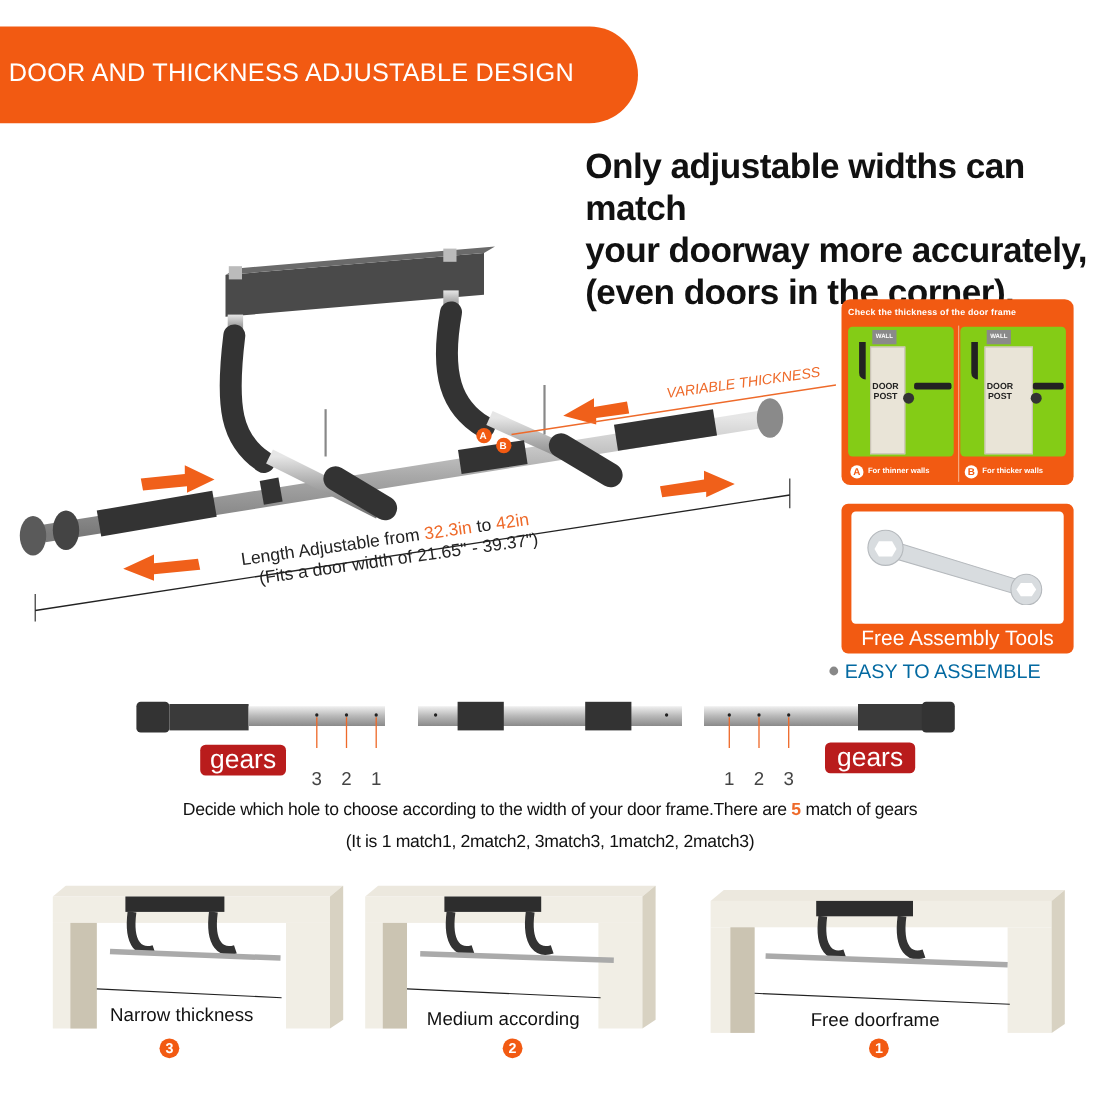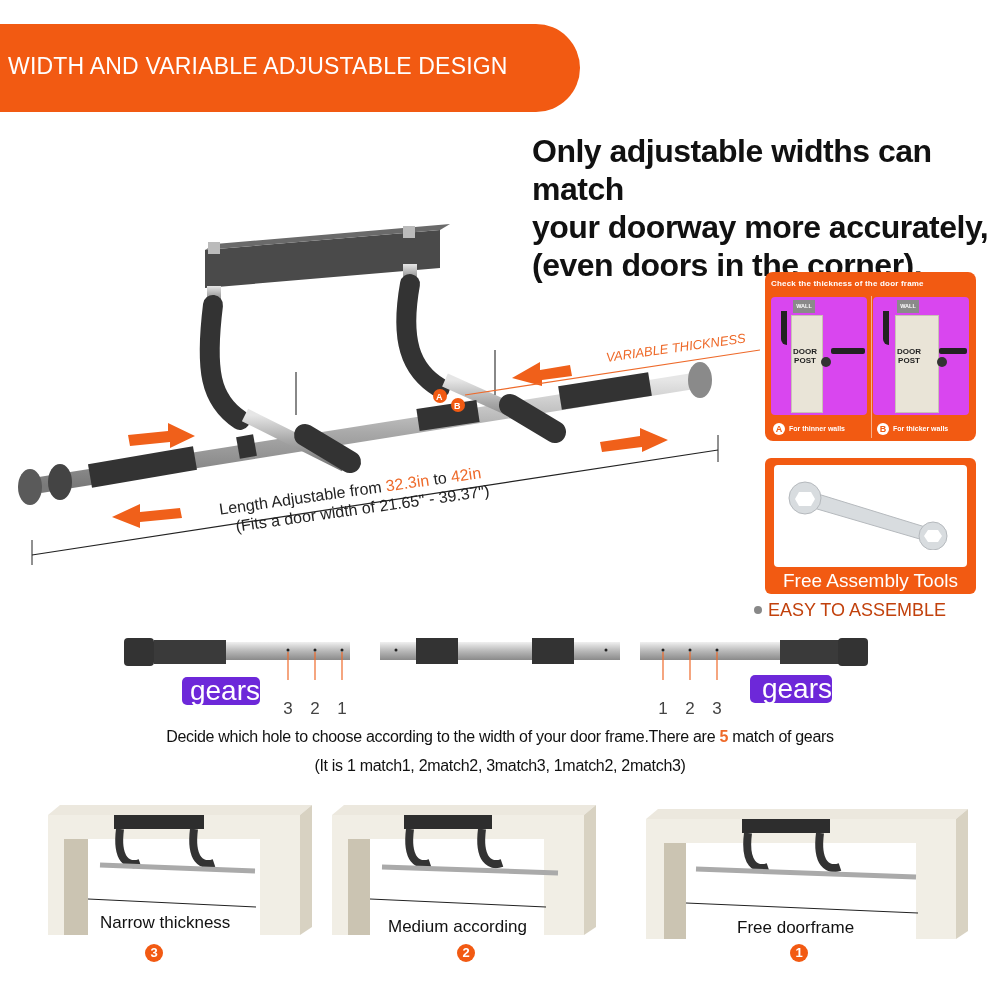--- a/index.html
+++ b/index.html
@@ -3,48 +3,48 @@
 <meta charset="utf-8">
 <style>
   html, body { margin:0; padding:0; }
   body { width:1000px; height:1000px; background:#ffffff; position:relative; overflow:hidden; font-family:"Liberation Sans", sans-serif; color:#111; }
   .abs { position:absolute; }
   .banner { left:0; top:24px; width:580px; height:88px; background:#f25a12; border-radius:0 44px 44px 0; }
   .banner-text { left:8px; top:53px; color:#fff; font-size:23px; letter-spacing:0.2px; white-space:nowrap; }
   .headline { left:532px; top:132px; font-size:32px; font-weight:bold; line-height:38px; letter-spacing:-0.5px; color:#111; width:470px; }
   .thick-box { left:765px; top:272px; width:211px; height:169px; background:#f25a12; border-radius:8px; }
   .thick-title { left:771px; top:279px; width:200px; color:#fff; font-size:8px; font-weight:bold; text-align:left; letter-spacing:0.2px; }
-  .panel { background:#d946ef; top:297px; width:96px; height:118px; border-radius:4px; }
+  .panel { background:#84cc16; top:297px; width:96px; height:118px; border-radius:4px; }
   .post { background:#e9e4d7; border:1px solid #c9c2b4; }
   .wall { background:#8a8a8a; color:#fff; font-size:5.5px; font-weight:bold; text-align:center; line-height:13px; }
   .post-label { font-size:8px; font-weight:bold; text-align:center; line-height:9px; color:#222; }
   .ab-badge { width:12px; height:12px; border-radius:50%; background:#fff; color:#f25a12; font-size:9px; font-weight:bold; text-align:center; line-height:12px; }
   .ab-label { color:#fff; font-size:7px; font-weight:bold; white-space:nowrap; }
   .tool-box { left:765px; top:458px; width:211px; height:136px; background:#f25a12; border-radius:6px; }
   .tool-inner { left:774px; top:465px; width:193px; height:102px; background:#fff; border-radius:4px; }
   .tool-label { left:765px; top:570px; width:211px; text-align:center; color:#fff; font-size:19px; }
-  .easy { left:754px; top:600px; font-size:18px; color:#c2410c; white-space:nowrap; }
+  .easy { left:754px; top:600px; font-size:18px; color:#0369a1; white-space:nowrap; }
   .easy-dot { left:754px; top:606px; width:8px; height:8px; border-radius:50%; background:#888; }
   .arrow-o { fill:#f0601a; }
   .length-text { left:218px; top:500px; transform:rotate(-8deg); transform-origin:left top; font-size:16px; line-height:19px; color:#222; white-space:nowrap; }
   .orange { color:#ee6a2a; }
-  .gears { background:#6d28d9; color:#fff; font-size:28px; border-radius:5px; height:28px; line-height:28px; text-align:right; }
+  .gears { background:#b91c1c; color:#fff; font-size:24px; border-radius:5px; height:28px; line-height:28px; text-align:center; }
   .gear-num { font-size:17px; color:#444; text-align:center; width:16px; }
   .decide { left:0; width:1000px; text-align:center; top:728px; font-size:16px; color:#111; letter-spacing:-0.3px; }
   .decide-sub { left:0; width:1000px; text-align:center; top:757px; font-size:16px; color:#111; letter-spacing:-0.3px; }
   .decide b { color:#ee6a2a; }
   .frame-label { font-size:17px; color:#111; white-space:nowrap; }
   .num-badge { width:18px; height:18px; border-radius:50%; background:#f25a12; color:#fff; font-size:13px; font-weight:bold; text-align:center; line-height:18px; }
   .var-thick { left:605px; top:350px; transform:rotate(-8deg); transform-origin:left top; color:#ee6a2a; font-size:13px; font-style:italic; white-space:nowrap; }
 </style>
 </head>
 <body>
 
 <div class="abs banner"></div>
-<div class="abs banner-text">WIDTH AND VARIABLE ADJUSTABLE DESIGN</div>
+<div class="abs banner-text">DOOR AND THICKNESS ADJUSTABLE DESIGN</div>
 
 <div class="abs headline">
   <div>Only adjustable widths can match</div>
   <div>your doorway more accurately,</div>
   <div>(even doors in the corner).</div>
 </div>
 
 <svg class="abs" style="left:0;top:200px" width="760" height="370">
   <defs>
     <linearGradient id="steel" x1="0" y1="0" x2="0" y2="1">

